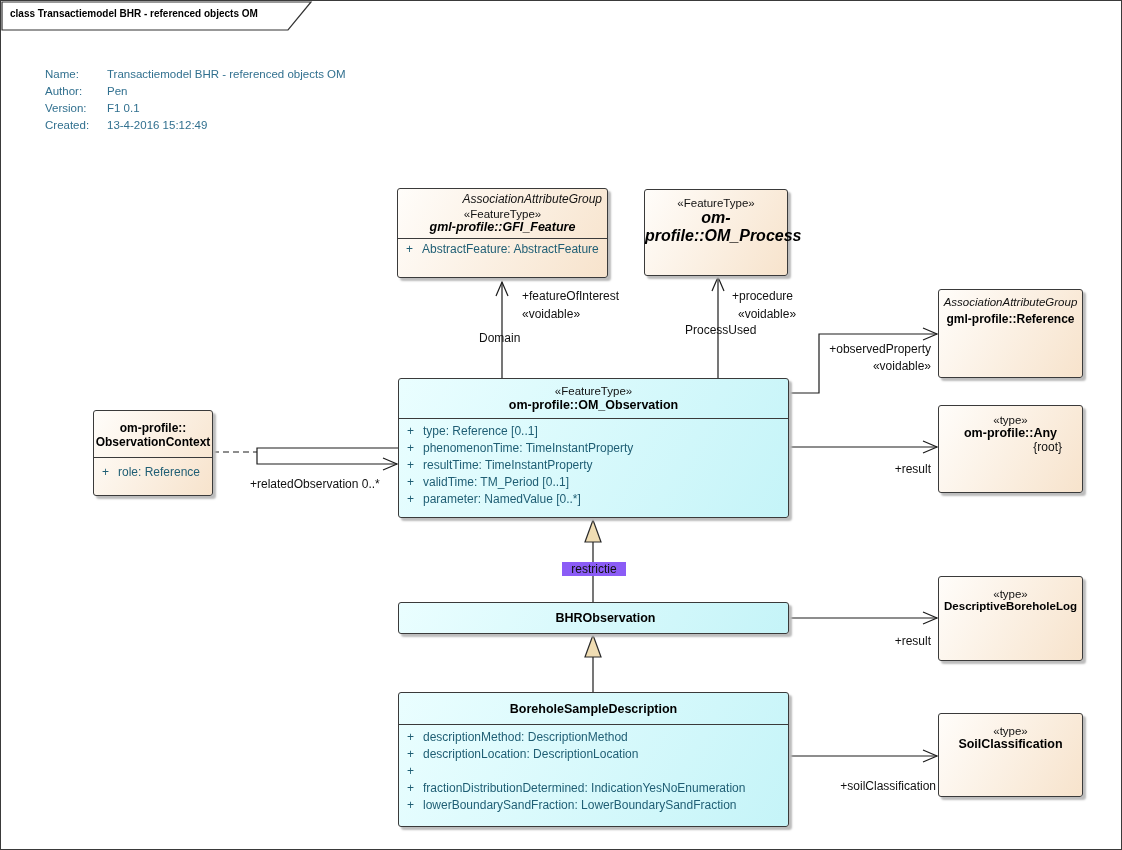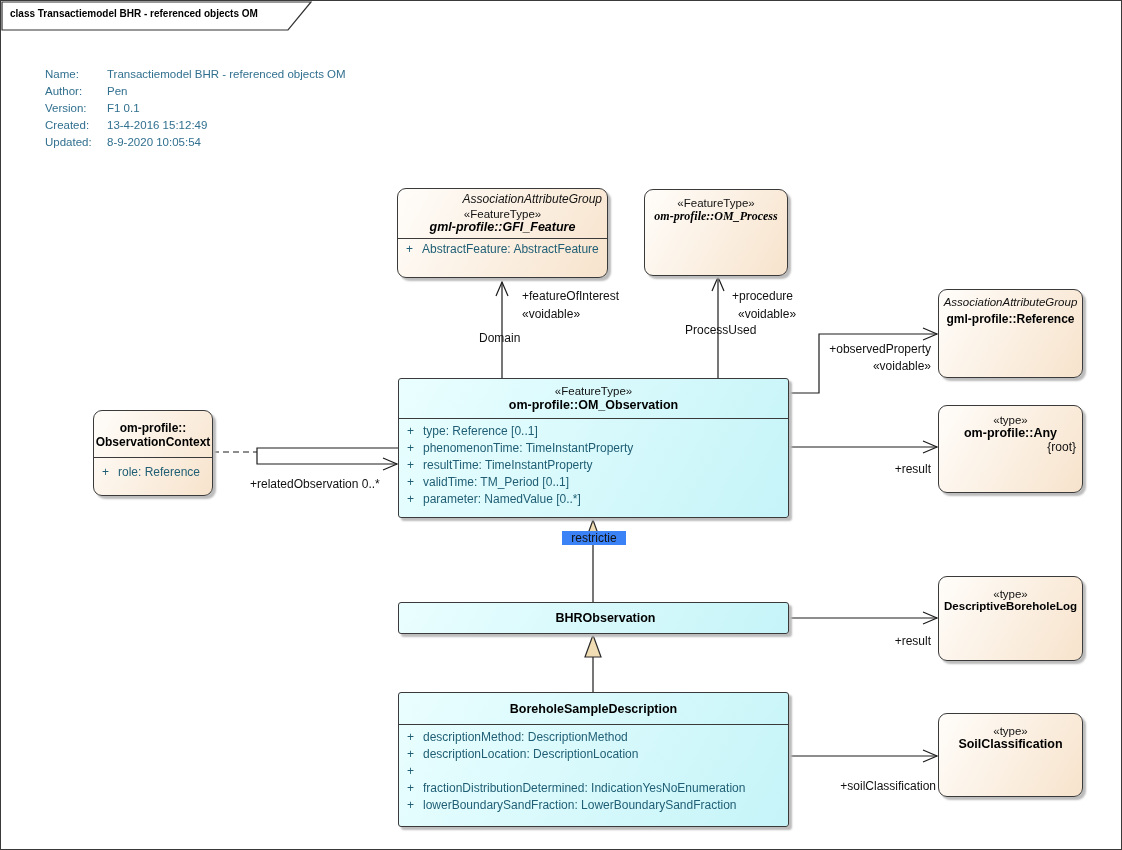--- a/index.html
+++ b/index.html
@@ -6,21 +6,21 @@
   #canvas{
     position:relative;width:1122px;height:850px;background:#ffffff;
     border:1px solid #3a3a3a;box-sizing:border-box;overflow:hidden;
     font-family:"Liberation Sans",sans-serif;
   }
   svg.layer{position:absolute;left:0;top:0;}
   .box{
     position:absolute;border:1px solid #3a3a3a;border-radius:3px;
     box-shadow:3px 3px 2px #bcbcbc;box-sizing:border-box;color:#111;
   }
-  .fill-cream{background:linear-gradient(120deg,#fffdfa 0%,#f7e3cc 100%);border-radius:9px;}
+  .fill-cream{background:linear-gradient(120deg,#fffdfa 0%,#f7e3cc 100%);}
   .fill-cyan{background:linear-gradient(120deg,#eafeff 0%,#c5f4f8 100%);}
   .tag-right{font-style:italic;font-size:12px;text-align:right;padding:3px 5px 0 0;}
   .tag-center{font-style:italic;font-size:11.5px;text-align:center;padding-top:6px;}
   .stereo{font-size:11.5px;text-align:center;}
   .cls{font-weight:bold;font-size:12.5px;text-align:center;color:#000;}
   .italic{font-style:italic;}
   .attrs{border-top:1px solid #3a3a3a;padding-top:4px;}
   .arow{display:flex;font-size:12px;color:#1f5e74;line-height:17px;}
   .arow .vis{width:24px;padding-left:8px;box-sizing:border-box;}
   .lbl{position:absolute;font-size:12px;color:#111;white-space:nowrap;}
@@ -80,52 +80,48 @@
       <span>Pen</span>
     </div>
     <div class="mrow">
       <span class="mlabel">Version:</span>
       <span>F1 0.1</span>
     </div>
     <div class="mrow">
       <span class="mlabel">Created:</span>
       <span>13-4-2016 15:12:49</span>
     </div>
-    <div class="mrow">
-      <span class="mlabel">Updated:</span>
-      <span>8-9-2020 10:05:54</span>
-    </div>
   </div>
 
   <div class="box fill-cream" style="left:396px;top:187px;width:211px;height:90px;">
     <div class="tag-right">AssociationAttributeGroup</div>
     <div class="stereo" style="margin-top:2px;">«FeatureType»</div>
     <div class="cls italic">gml-profile::GFI_Feature</div>
     <div class="attrs" style="margin-top:4px;padding-top:2px;">
       <div class="arow">
         <span class="vis">+</span>
         <span>AbstractFeature: AbstractFeature</span>
       </div>
     </div>
   </div>
 
   <div class="box fill-cream" style="left:643px;top:188px;width:144px;height:87px;">
     <div class="stereo" style="margin-top:7px;">«FeatureType»</div>
-    <div class="cls italic" style="font-size:12px;font-family:Liberation Serif, serif;">om-profile::OM_Process</div>
+    <div class="cls italic" style="font-size:16px;">om-profile::OM_Process</div>
   </div>
 
   <div class="box fill-cream" style="left:937px;top:288px;width:145px;height:89px;">
     <div class="tag-center">AssociationAttributeGroup</div>
     <div class="cls" style="margin-top:4px;font-size:12px;">gml-profile::Reference</div>
   </div>
 
   <div class="box fill-cream" style="left:937px;top:404px;width:145px;height:88px;">
     <div class="stereo" style="margin-top:8px;">«type»</div>
     <div class="cls">om-profile::Any</div>
-    <div style="text-align:right;padding-right:6px;font-size:12px;">{root}</div>
+    <div style="text-align:right;padding-right:20px;font-size:12px;">{root}</div>
   </div>
 
   <div class="box fill-cyan" style="left:397px;top:377px;width:391px;height:140px;">
     <div class="stereo" style="margin-top:6px;">«FeatureType»</div>
     <div class="cls" style="margin-top:1px;">om-profile::OM_Observation</div>
     <div class="attrs" style="margin-top:6px;">
       <div class="arow">
         <span class="vis">+</span>
         <span>type: Reference [0..1]</span>
       </div>
@@ -206,19 +202,19 @@
   <div class="lbl" style="left:737px;top:306px;">«voidable»</div>
   <div class="lbl" style="left:684px;top:322px;">ProcessUsed</div>
 
   <div class="lbl" style="left:780px;top:341px;width:150px;text-align:right;">+observedProperty</div>
   <div class="lbl" style="left:780px;top:358px;width:150px;text-align:right;">«voidable»</div>
 
   <div class="lbl" style="left:830px;top:461px;width:100px;text-align:right;">+result</div>
 
   <div class="lbl" style="left:249px;top:476px;">+relatedObservation 0..*</div>
 
-  <div class="lbl" style="left:561px;top:530px;width:64px;text-align:center;background:#3b82f6;">restrictie</div>
+  <div class="lbl" style="left:561px;top:561px;width:64px;text-align:center;background:#8b5cf6;">restrictie</div>
 
   <div class="lbl" style="left:830px;top:633px;width:100px;text-align:right;">+result</div>
 
   <div class="lbl" style="left:808px;top:778px;width:127px;text-align:right;">+soilClassification</div>
 
 </div>
 
 </body></html>

